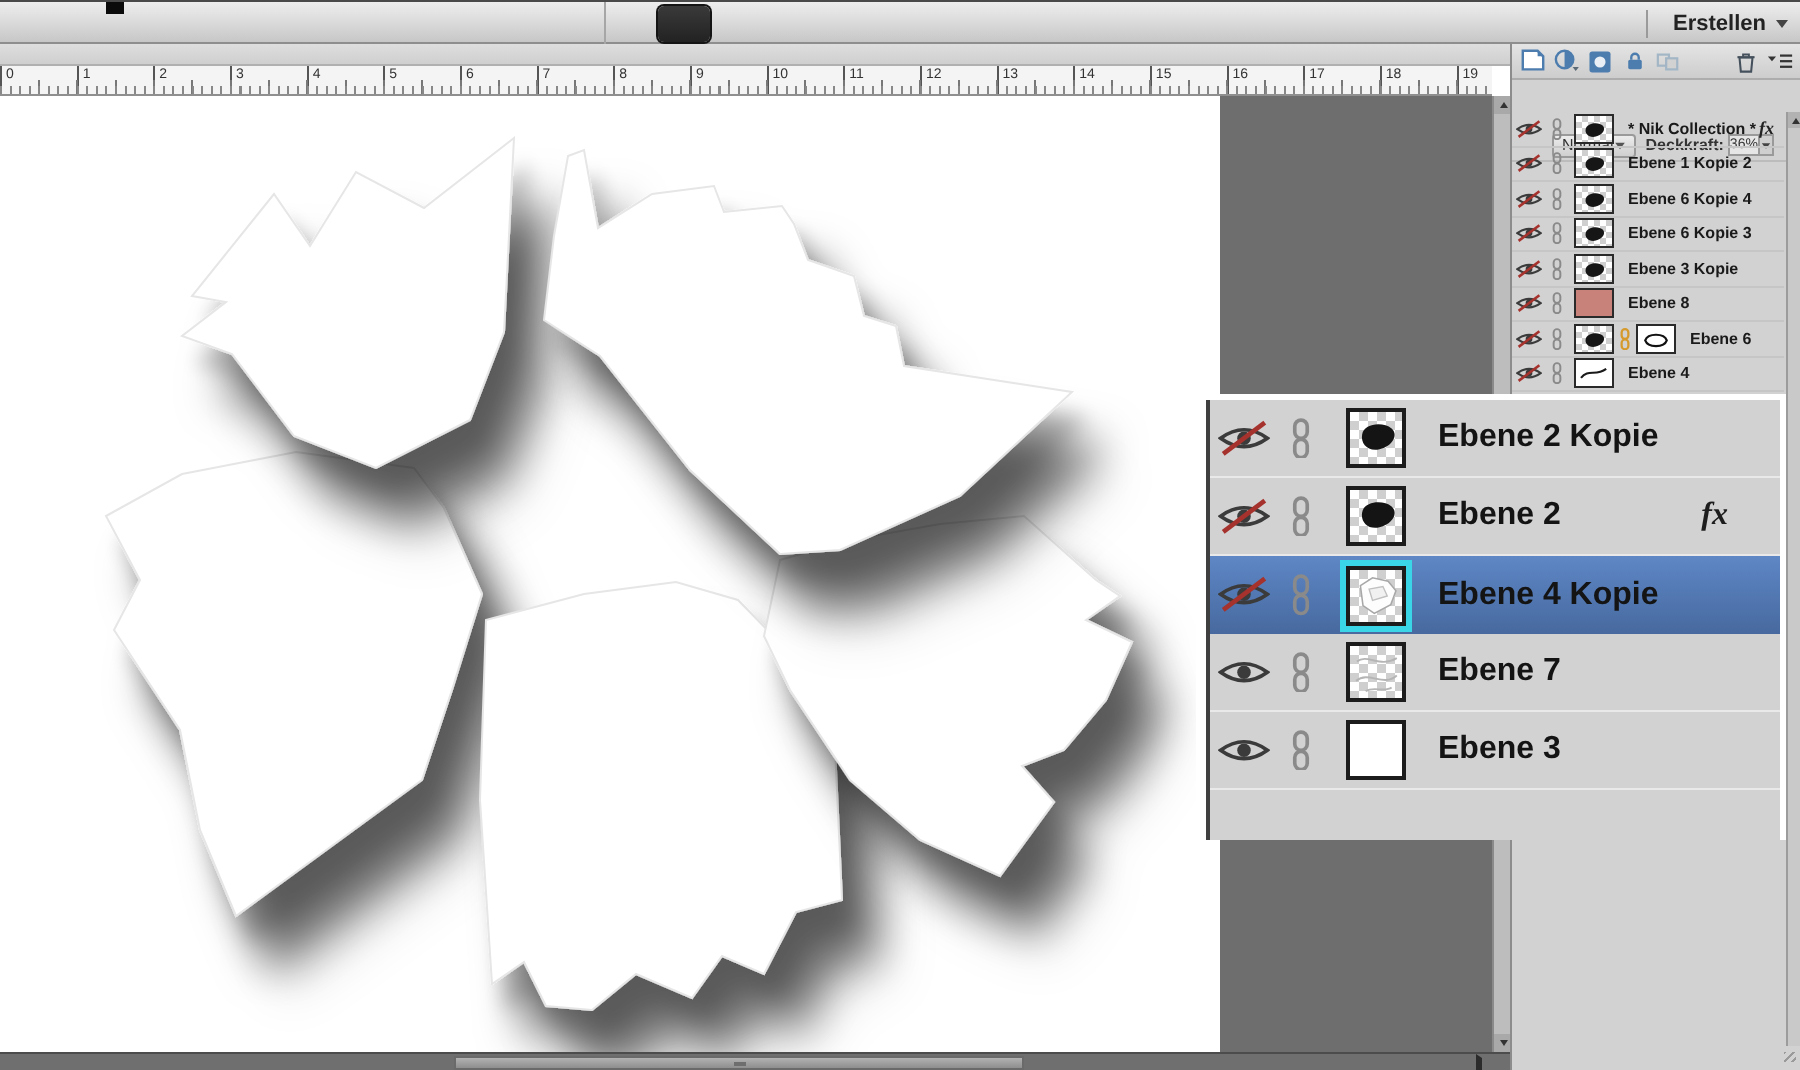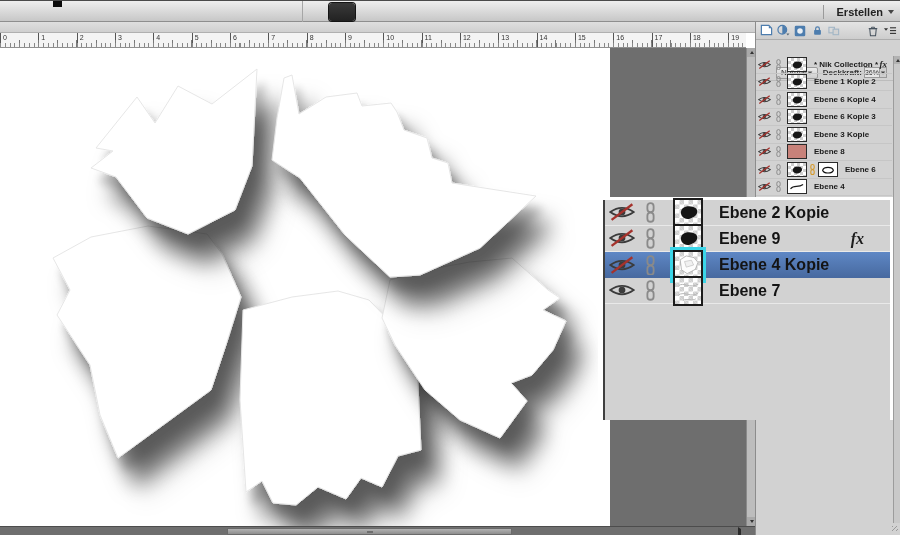--- a/index.html
+++ b/index.html
@@ -115,21 +115,21 @@
        border-left:1px solid #9c9c9c;}
   .dock-scroll .up{position:absolute;top:0;left:0;width:7px;height:8px;background:#b2b2b2;
        display:flex;align-items:center;justify-content:center;}
   .dock-grip{position:absolute;right:2px;bottom:4px;width:6px;height:5px;
        background:repeating-linear-gradient(135deg,#9a9a9a 0 1px,transparent 1px 3px);}
 
   
   .bigpanel{position:absolute;left:598px;top:197px;width:295px;height:223px;background:#fff;
        padding:3px 3px 0 5px;z-index:30;}
   .bigrows{width:100%;height:220px;border-left:2px solid #3f3f3f;background:#d2d2d2;}
-  .brow{position:relative;height:26px;display:flex;align-items:center;
+  .brow{position:relative;height:39px;display:flex;align-items:center;
        border-bottom:1px solid rgba(255,255,255,.5);}
   .brow.selected{background:linear-gradient(#5e87c5,#47699f);border-bottom:none;}
   .brow .eye{width:26px;margin-left:4px;flex:0 0 26px;}
   .brow .chain{width:13px;margin-left:9px;flex:0 0 13px;}
   .brow .thumb{position:relative;width:30px;height:30px;margin-left:16px;flex:0 0 30px;
        border:2px solid #1c1c1c;overflow:hidden;
        background-color:#fff;background-image:
        linear-gradient(45deg,#cfcfcf 25%,transparent 25%,transparent 75%,#cfcfcf 75%),
        linear-gradient(45deg,#cfcfcf 25%,transparent 25%,transparent 75%,#cfcfcf 75%);
        background-size:9px 9px;background-position:0 0,4.5px 4.5px;}
@@ -538,21 +538,21 @@
               <rect x="2.6" y="0.8" width="4.8" height="7" rx="2.4"></rect>
               <rect x="2.6" y="8.2" width="4.8" height="7" rx="2.4"></rect>
             </svg>
           </span>
           <span class="thumb">
             <svg class="t t-blob" viewBox="0 0 30 30">
               <path d="M7,13 C8,6.5 19,5.5 24,9.5 C28,13 25,19.5 17,21.5 C10.5,23 6,18.5 7,13 Z" fill="#141414"></path>
             </svg>
 
           </span>
-          <span class="lname">Ebene 9</span>
+          <span class="lname">Ebene 2</span>
           <span class="fx">fx</span>
         </div>
         <div class="brow is-hidden selected" data-thumb="outline">
           <span class="eye">
             <svg viewBox="0 0 20 14">
               <path class="eyeball" d="M1,7 Q10,0.5 19,7 Q10,13.5 1,7 Z"></path>
               <circle class="pupil" cx="10" cy="7" r="2.6"></circle>
               <line class="slash" x1="2" y1="13" x2="18" y2="1"></line>
             </svg>
           </span>
@@ -589,16 +589,38 @@
           </span>
           <span class="thumb">
 
             <svg class="t t-faint" viewBox="0 0 30 30">
               <path d="M4,9 C10,4 17,13 27,7 M3.5,20 C11,14 19,24 27,17 M9,26 C14,23 20,27 24,24" fill="none" stroke="#b5b5b5" stroke-width="1.1"></path>
             </svg>
           </span>
           <span class="lname">Ebene 7</span>
 
         </div>
+        <div class="brow" data-thumb="white">
+          <span class="eye">
+            <svg viewBox="0 0 20 14">
+              <path class="eyeball" d="M1,7 Q10,0.5 19,7 Q10,13.5 1,7 Z"></path>
+              <circle class="pupil" cx="10" cy="7" r="2.6"></circle>
+              <line class="slash" x1="2" y1="13" x2="18" y2="1"></line>
+            </svg>
+          </span>
+          <span class="chain">
+            <svg viewBox="0 0 10 16">
+              <rect x="2.6" y="0.8" width="4.8" height="7" rx="2.4"></rect>
+              <rect x="2.6" y="8.2" width="4.8" height="7" rx="2.4"></rect>
+            </svg>
+          </span>
+          <span class="thumb">
+            
+            
+            
+          </span>
+          <span class="lname">Ebene 3</span>
+
+        </div>
     </div>
   </div>
 
 </div>
 
 </body></html>

